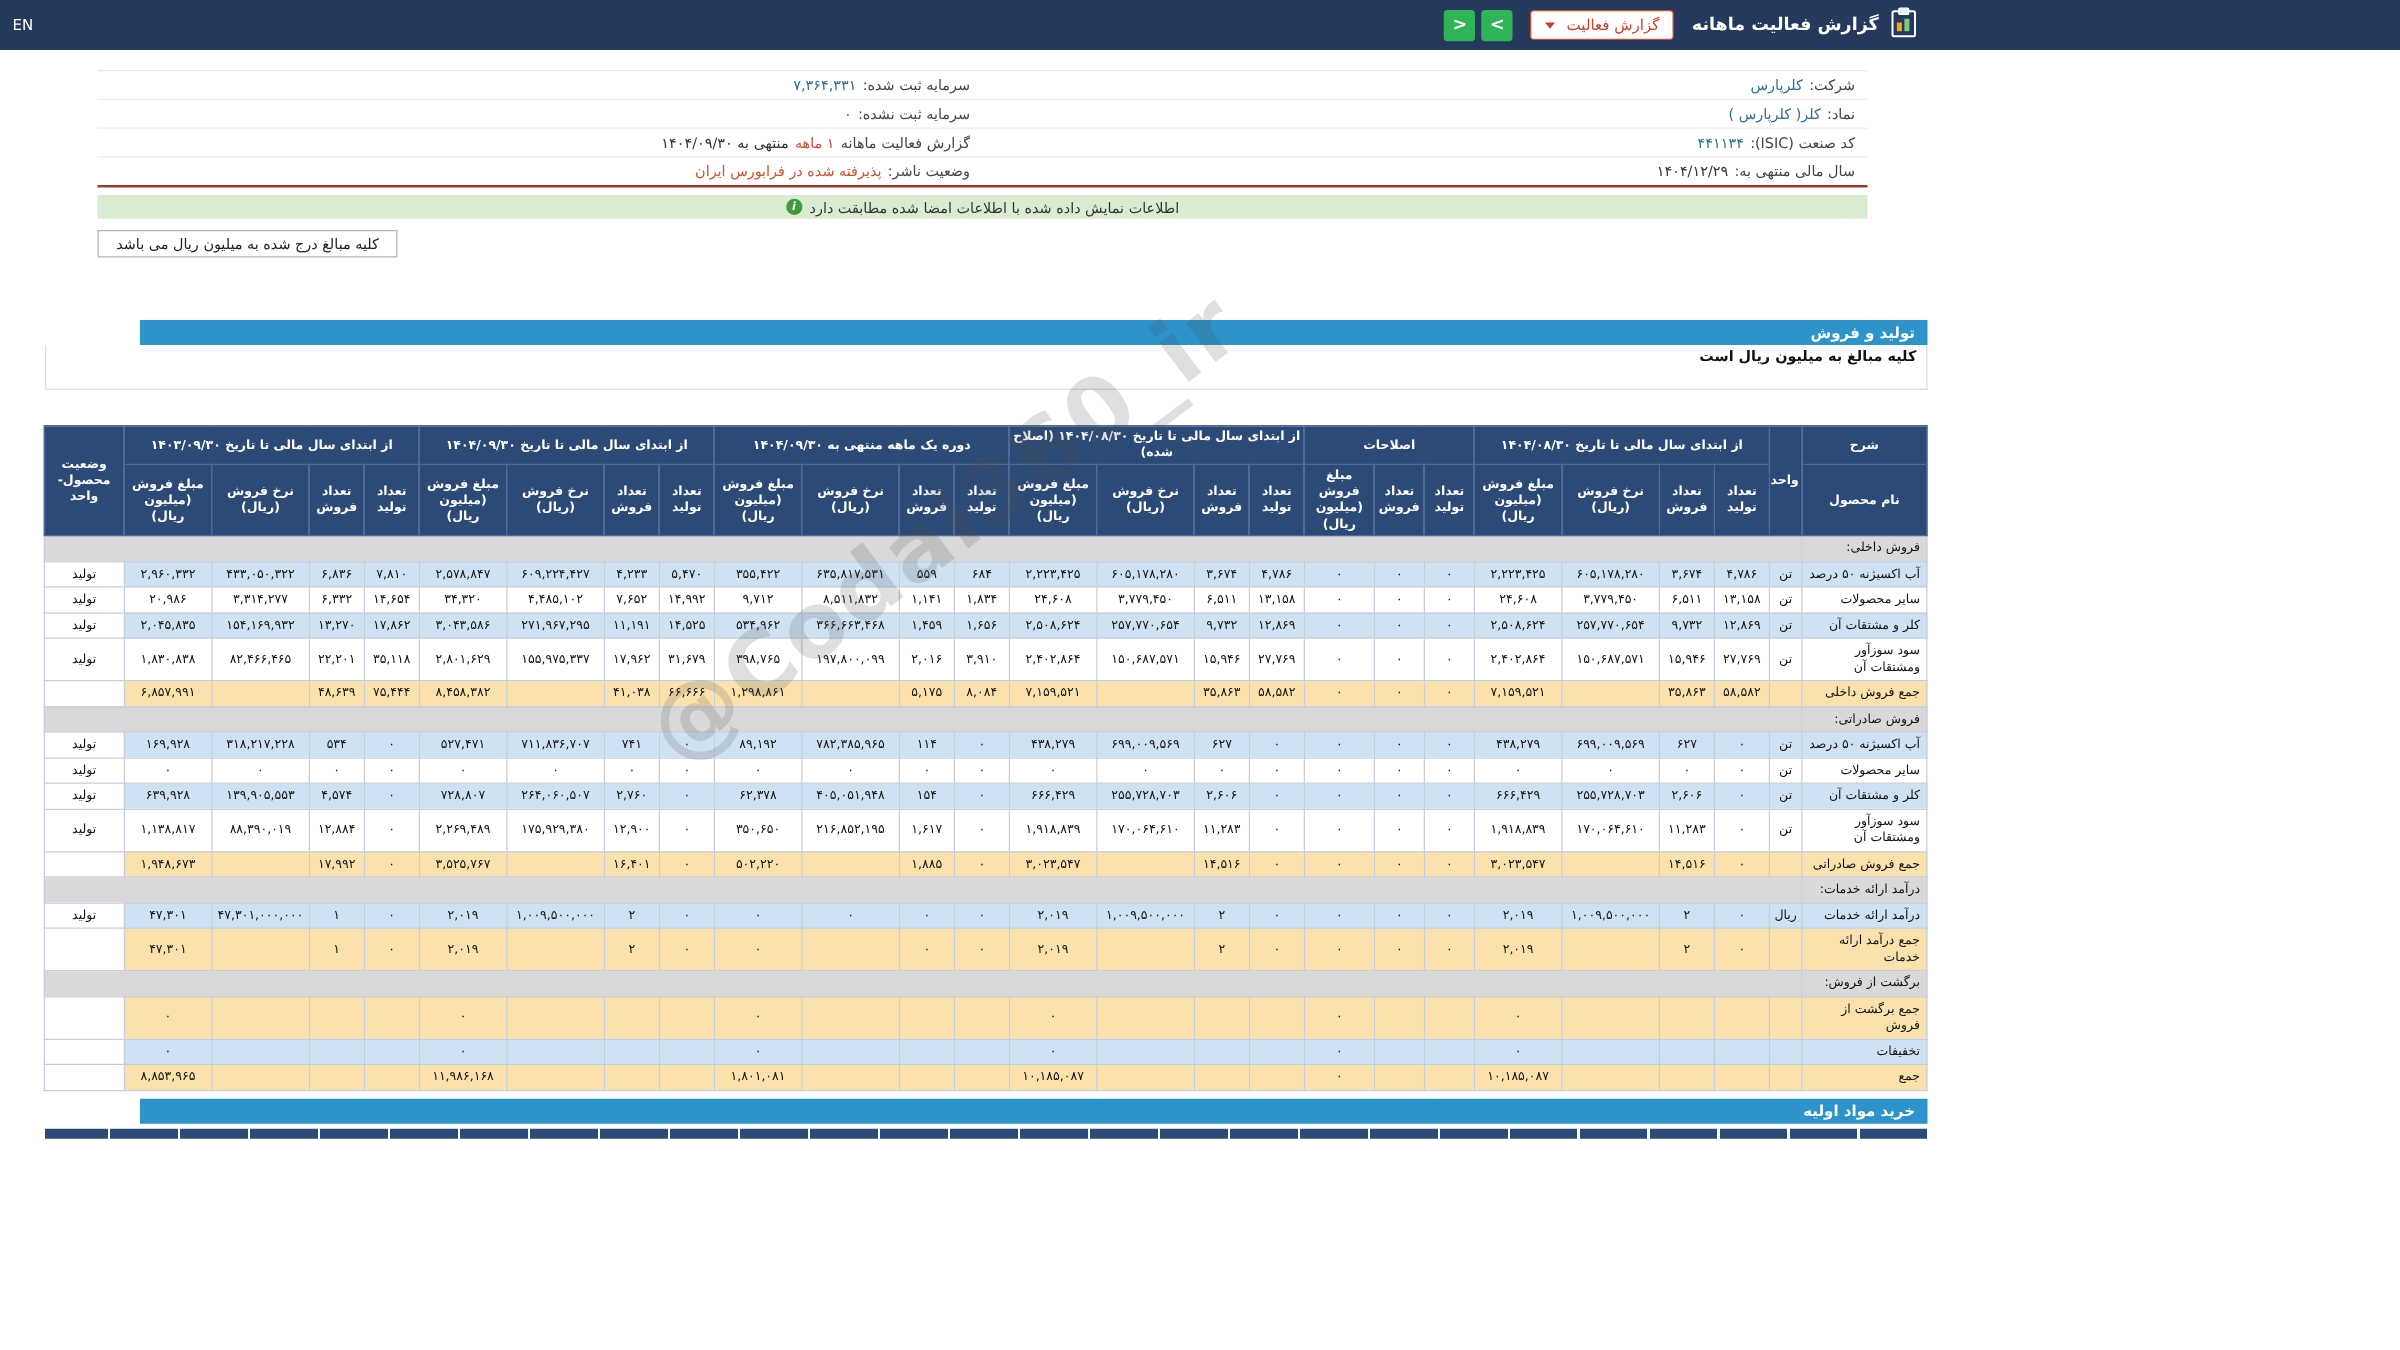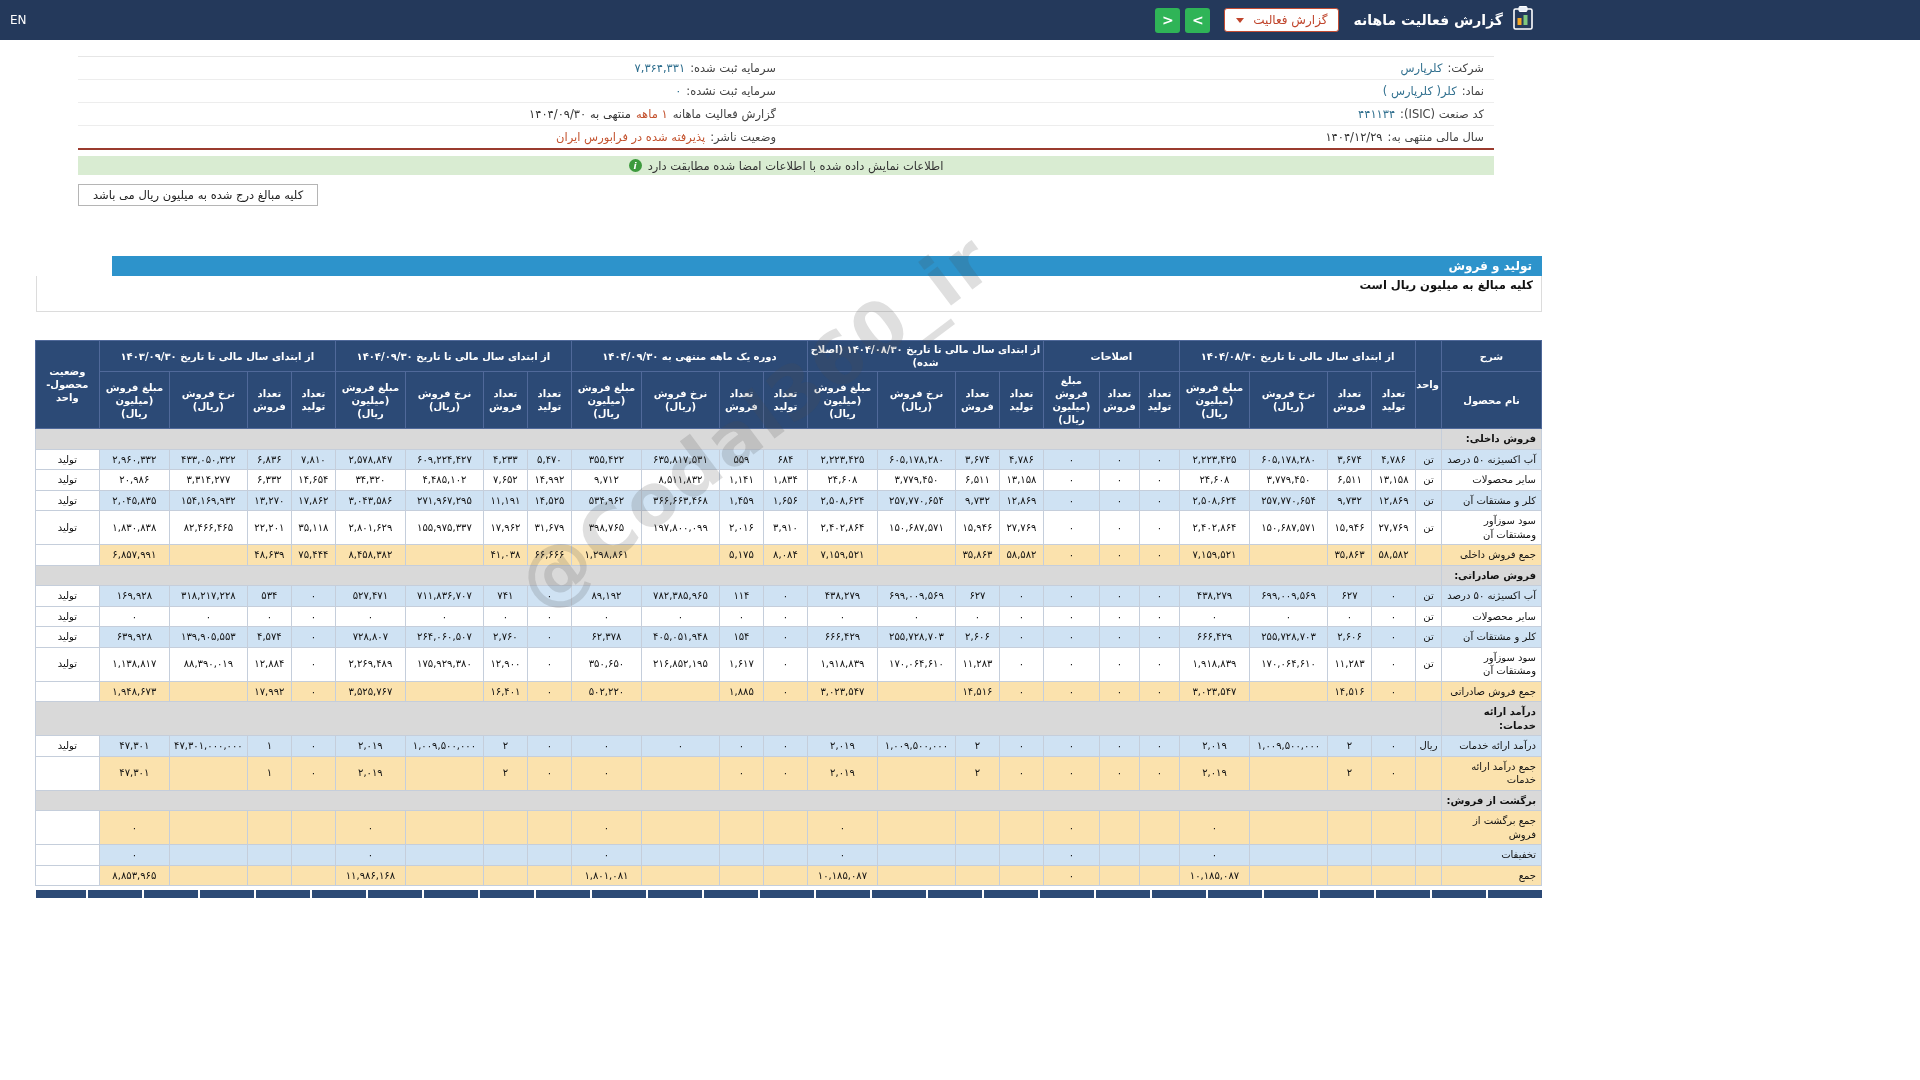--- a/index.html
+++ b/index.html
@@ -75,21 +75,21 @@
   }
   td {
     border: 1px solid #c5cedb; font-size: 10px; padding: 3px 2px; color: #111;
     text-align: center; vertical-align: middle; line-height: 1.35;
   }
   .cell-name { text-align: right; padding-right: 5px; }
   .cell-num { white-space: nowrap; letter-spacing: -0.3px; }
   .row-a td { background: #cfe2f3; }
   .row-b td { background: #ffffff; }
   .row-total td { background: #fbe2ad; }
-  .row-section td { background: #d9d9d9; font-weight: bold; }
+  .row-section td { background: #d9d9d9; font-weight: normal; }
   td.cell-status { background: #fff; text-align: center; }
   
   .clipped-strip {
     margin-top: 4px; width: 1506px; height: 8px;
     background: repeating-linear-gradient(to left, #2c4a76 0 54px, #ffffff 54px 56px);
   }
   
   .watermark {
     position: absolute; left: 375px; top: 340px; width: 700px; text-align: center;
     transform: rotate(-37deg); font-size: 72px; font-weight: bold; letter-spacing: 2px;
@@ -683,17 +683,18 @@
             <td class="cell-num"></td>
             <td class="cell-num">۱۱,۹۸۶,۱۶۸</td>
             <td class="cell-num"></td>
             <td class="cell-num"></td>
             <td class="cell-num"></td>
             <td class="cell-num">۸,۸۵۳,۹۶۵</td>
             <td class="cell-status"></td>
           </tr>
         </tbody>
       </table>
+    <div class="section-bar footer-bar">خرید مواد اولیه</div>
     <div class="clipped-strip"></div>
   </div>
 
   <div class="watermark">@Codal360_ir</div>
 </div>
 
 </body></html>

